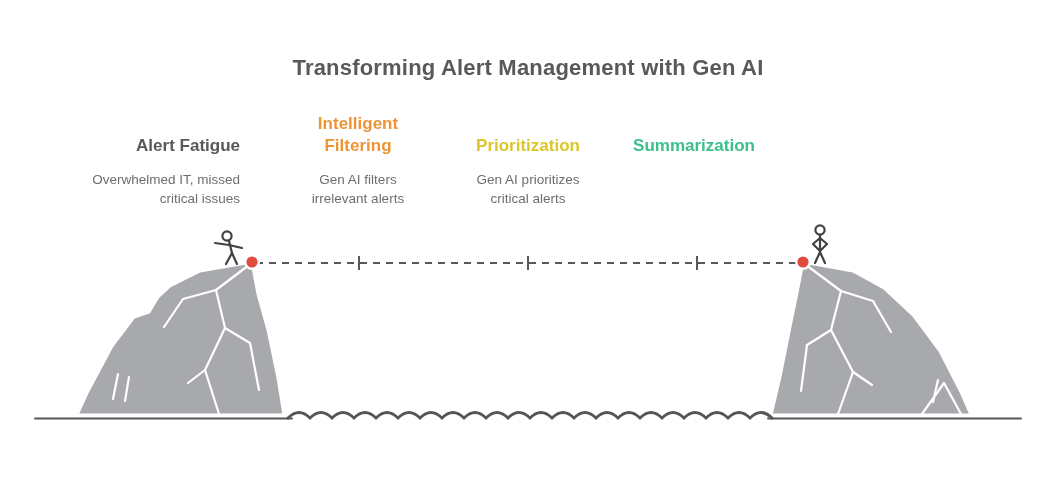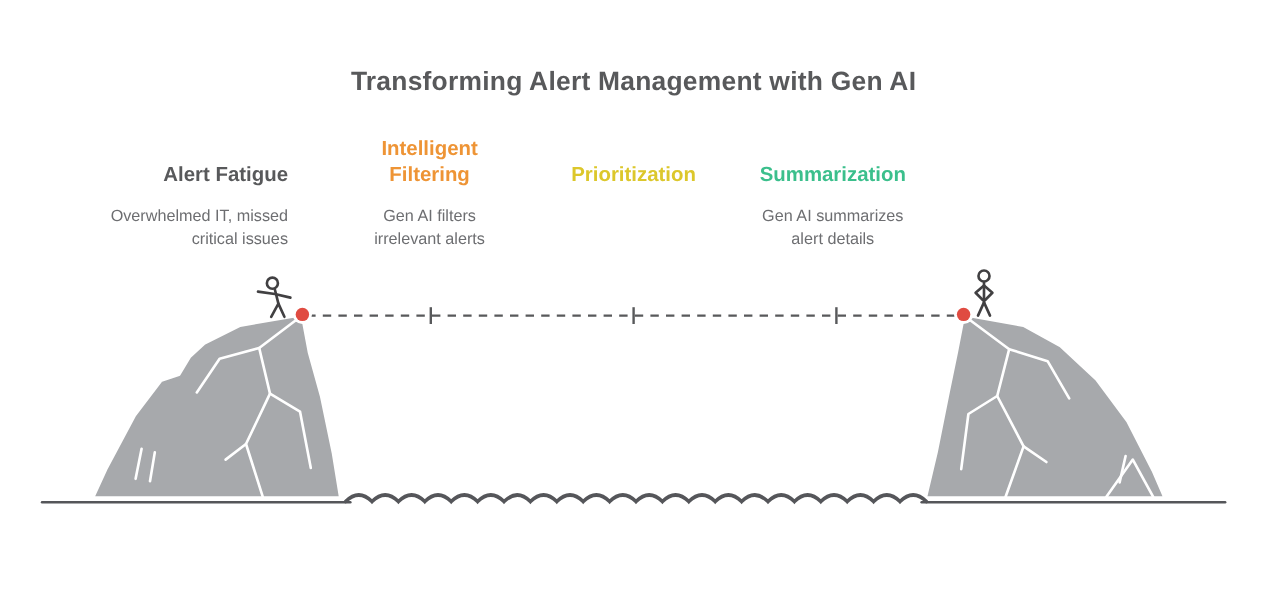--- a/index.html
+++ b/index.html
@@ -57,26 +57,26 @@
 
   <div class="stage stage-2 align-center">
     <div class="stage-label">Intelligent
 Filtering</div>
     <div class="stage-desc">Gen AI filters
 irrelevant alerts</div>
   </div>
 
   <div class="stage stage-3 align-center">
     <div class="stage-label">Prioritization</div>
+    <div class="stage-desc">Gen AI prioritizes
+critical alerts</div>
   </div>
 
   <div class="stage stage-4 align-center">
     <div class="stage-label">Summarization</div>
-    <div class="stage-desc">Gen AI summarizes
-alert details</div>
   </div>
 
   <div class="stage stage-5 align-left">
   </div>
 
   <svg class="scene" viewBox="0 0 1056 492" aria-hidden="true">
 
     <g style="stroke:var(--rope,#58595b)" stroke-width="2" fill="none">
       <line x1="256" y1="263" x2="800" y2="263" stroke-dasharray="7 6"></line>
       <line x1="359" y1="256" x2="359" y2="270"></line>

